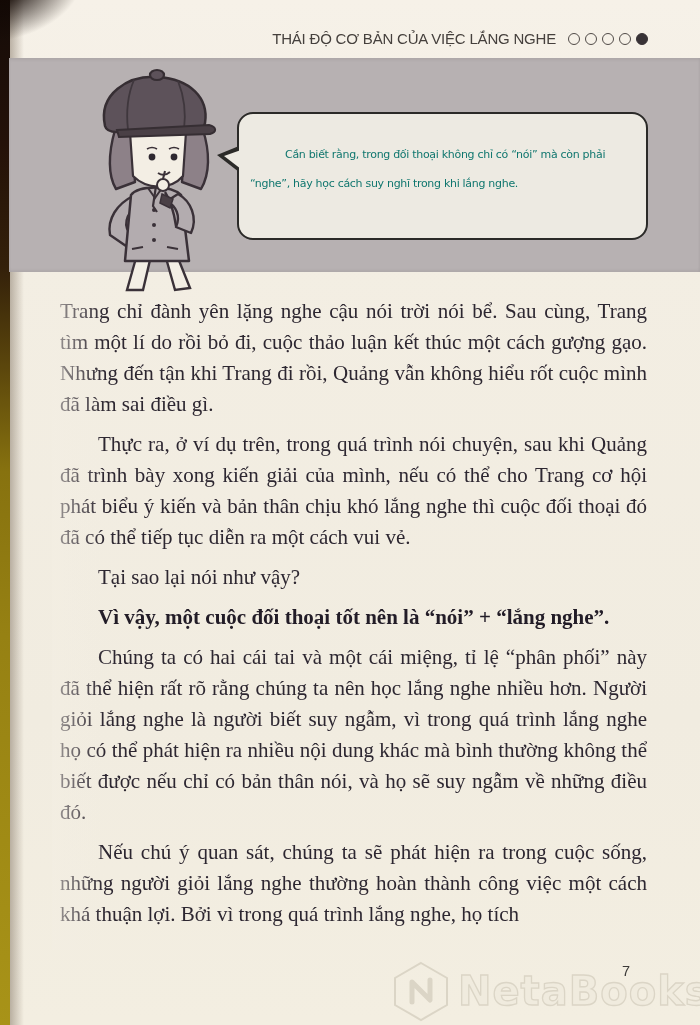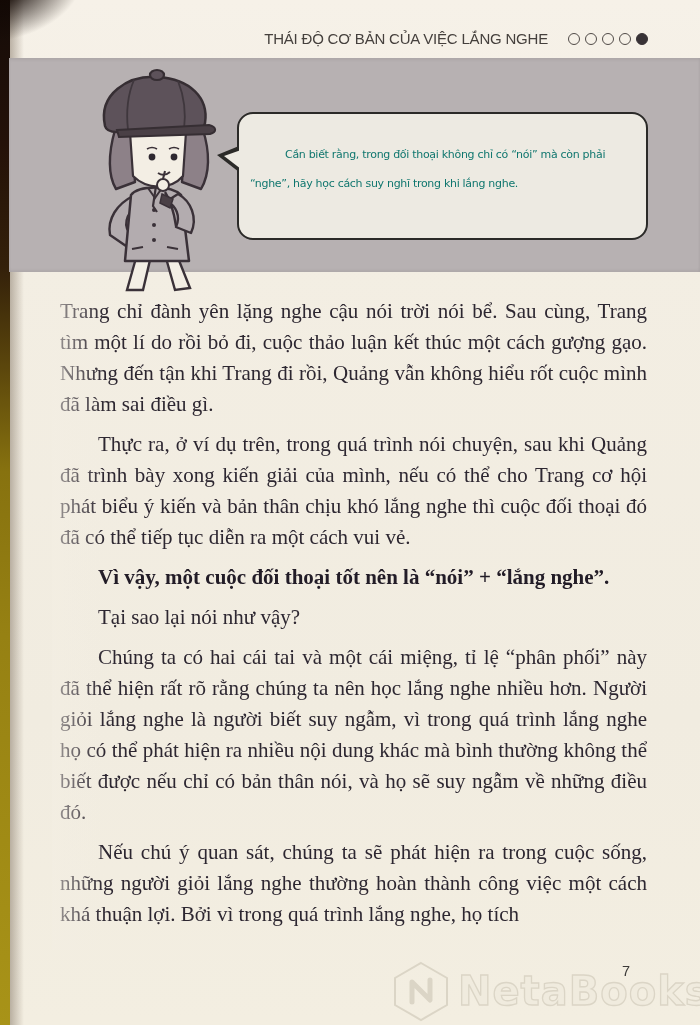--- a/index.html
+++ b/index.html
@@ -20,21 +20,21 @@
     background:linear-gradient(90deg,rgba(52,32,12,0.30),rgba(52,32,12,0));
   }
   .corner-shadow{
     position:absolute;left:0;top:0;width:150px;height:90px;
     background:radial-gradient(ellipse 150px 95px at -25px -25px,rgba(18,8,4,0.95) 30%,rgba(18,8,4,0) 72%);
     pointer-events:none;
   }
   
   .chapter-header{
     position:absolute;top:30px;right:52px;
-    display:flex;align-items:center;gap:20px;
+    display:flex;align-items:center;gap:12px;
   }
   .chapter-title{
     font-family:"Liberation Sans",sans-serif;
     font-size:15px;letter-spacing:-0.2px;
     color:#45403d;white-space:nowrap;
   }
   .dots{display:flex;align-items:center;gap:5px;}
   .dot{
     width:12px;height:12px;border-radius:50%;
     border:1.6px solid #514b48;background:transparent;box-sizing:border-box;
@@ -170,22 +170,22 @@
 
   <div class="bubble">
     <div class="bubble-tail-border"></div>
     <div class="bubble-tail-fill"></div>
     <p class="bubble-text">Cần biết rằng, trong đối thoại không chỉ có “nói” mà còn phải “nghe”, hãy học cách suy nghĩ trong khi lắng nghe.</p>
   </div>
 
   <div class="body-text">
       <p class="">Trang chỉ đành yên lặng nghe cậu nói trời nói bể. Sau cùng, Trang tìm một lí do rồi bỏ đi, cuộc thảo luận kết thúc một cách gượng gạo. Nhưng đến tận khi Trang đi rồi, Quảng vẫn không hiểu rốt cuộc mình đã làm sai điều gì.</p>
       <p class="indent ">Thực ra, ở ví dụ trên, trong quá trình nói chuyện, sau khi Quảng đã trình bày xong kiến giải của mình, nếu có thể cho Trang cơ hội phát biểu ý kiến và bản thân chịu khó lắng nghe thì cuộc đối thoại đó đã có thể tiếp tục diễn ra một cách vui vẻ.</p>
+      <p class="indent ">Tại sao lại nói như vậy?</p>
       <p class="indent bold">Vì vậy, một cuộc đối thoại tốt nên là “nói” + “lắng nghe”.</p>
-      <p class="indent ">Tại sao lại nói như vậy?</p>
       <p class="indent ">Chúng ta có hai cái tai và một cái miệng, tỉ lệ “phân phối” này đã thể hiện rất rõ rằng chúng ta nên học lắng nghe nhiều hơn. Người giỏi lắng nghe là người biết suy ngẫm, vì trong quá trình lắng nghe họ có thể phát hiện ra nhiều nội dung khác mà bình thường không thể biết được nếu chỉ có bản thân nói, và họ sẽ suy ngẫm về những điều đó.</p>
       <p class="indent ">Nếu chú ý quan sát, chúng ta sẽ phát hiện ra trong cuộc sống, những người giỏi lắng nghe thường hoàn thành công việc một cách khá thuận lợi. Bởi vì trong quá trình lắng nghe, họ tích</p>
     </div>
   <div class="text-fade"></div>
 
   <div class="page-number">7</div>
 
   <div class="watermark">
     <svg width="62" height="62" viewBox="0 0 62 62">
       <polygon points="31,3 57,18 57,45 31,60 5,45 5,18" fill="none" stroke="#dbd5c6" stroke-width="2"></polygon>

